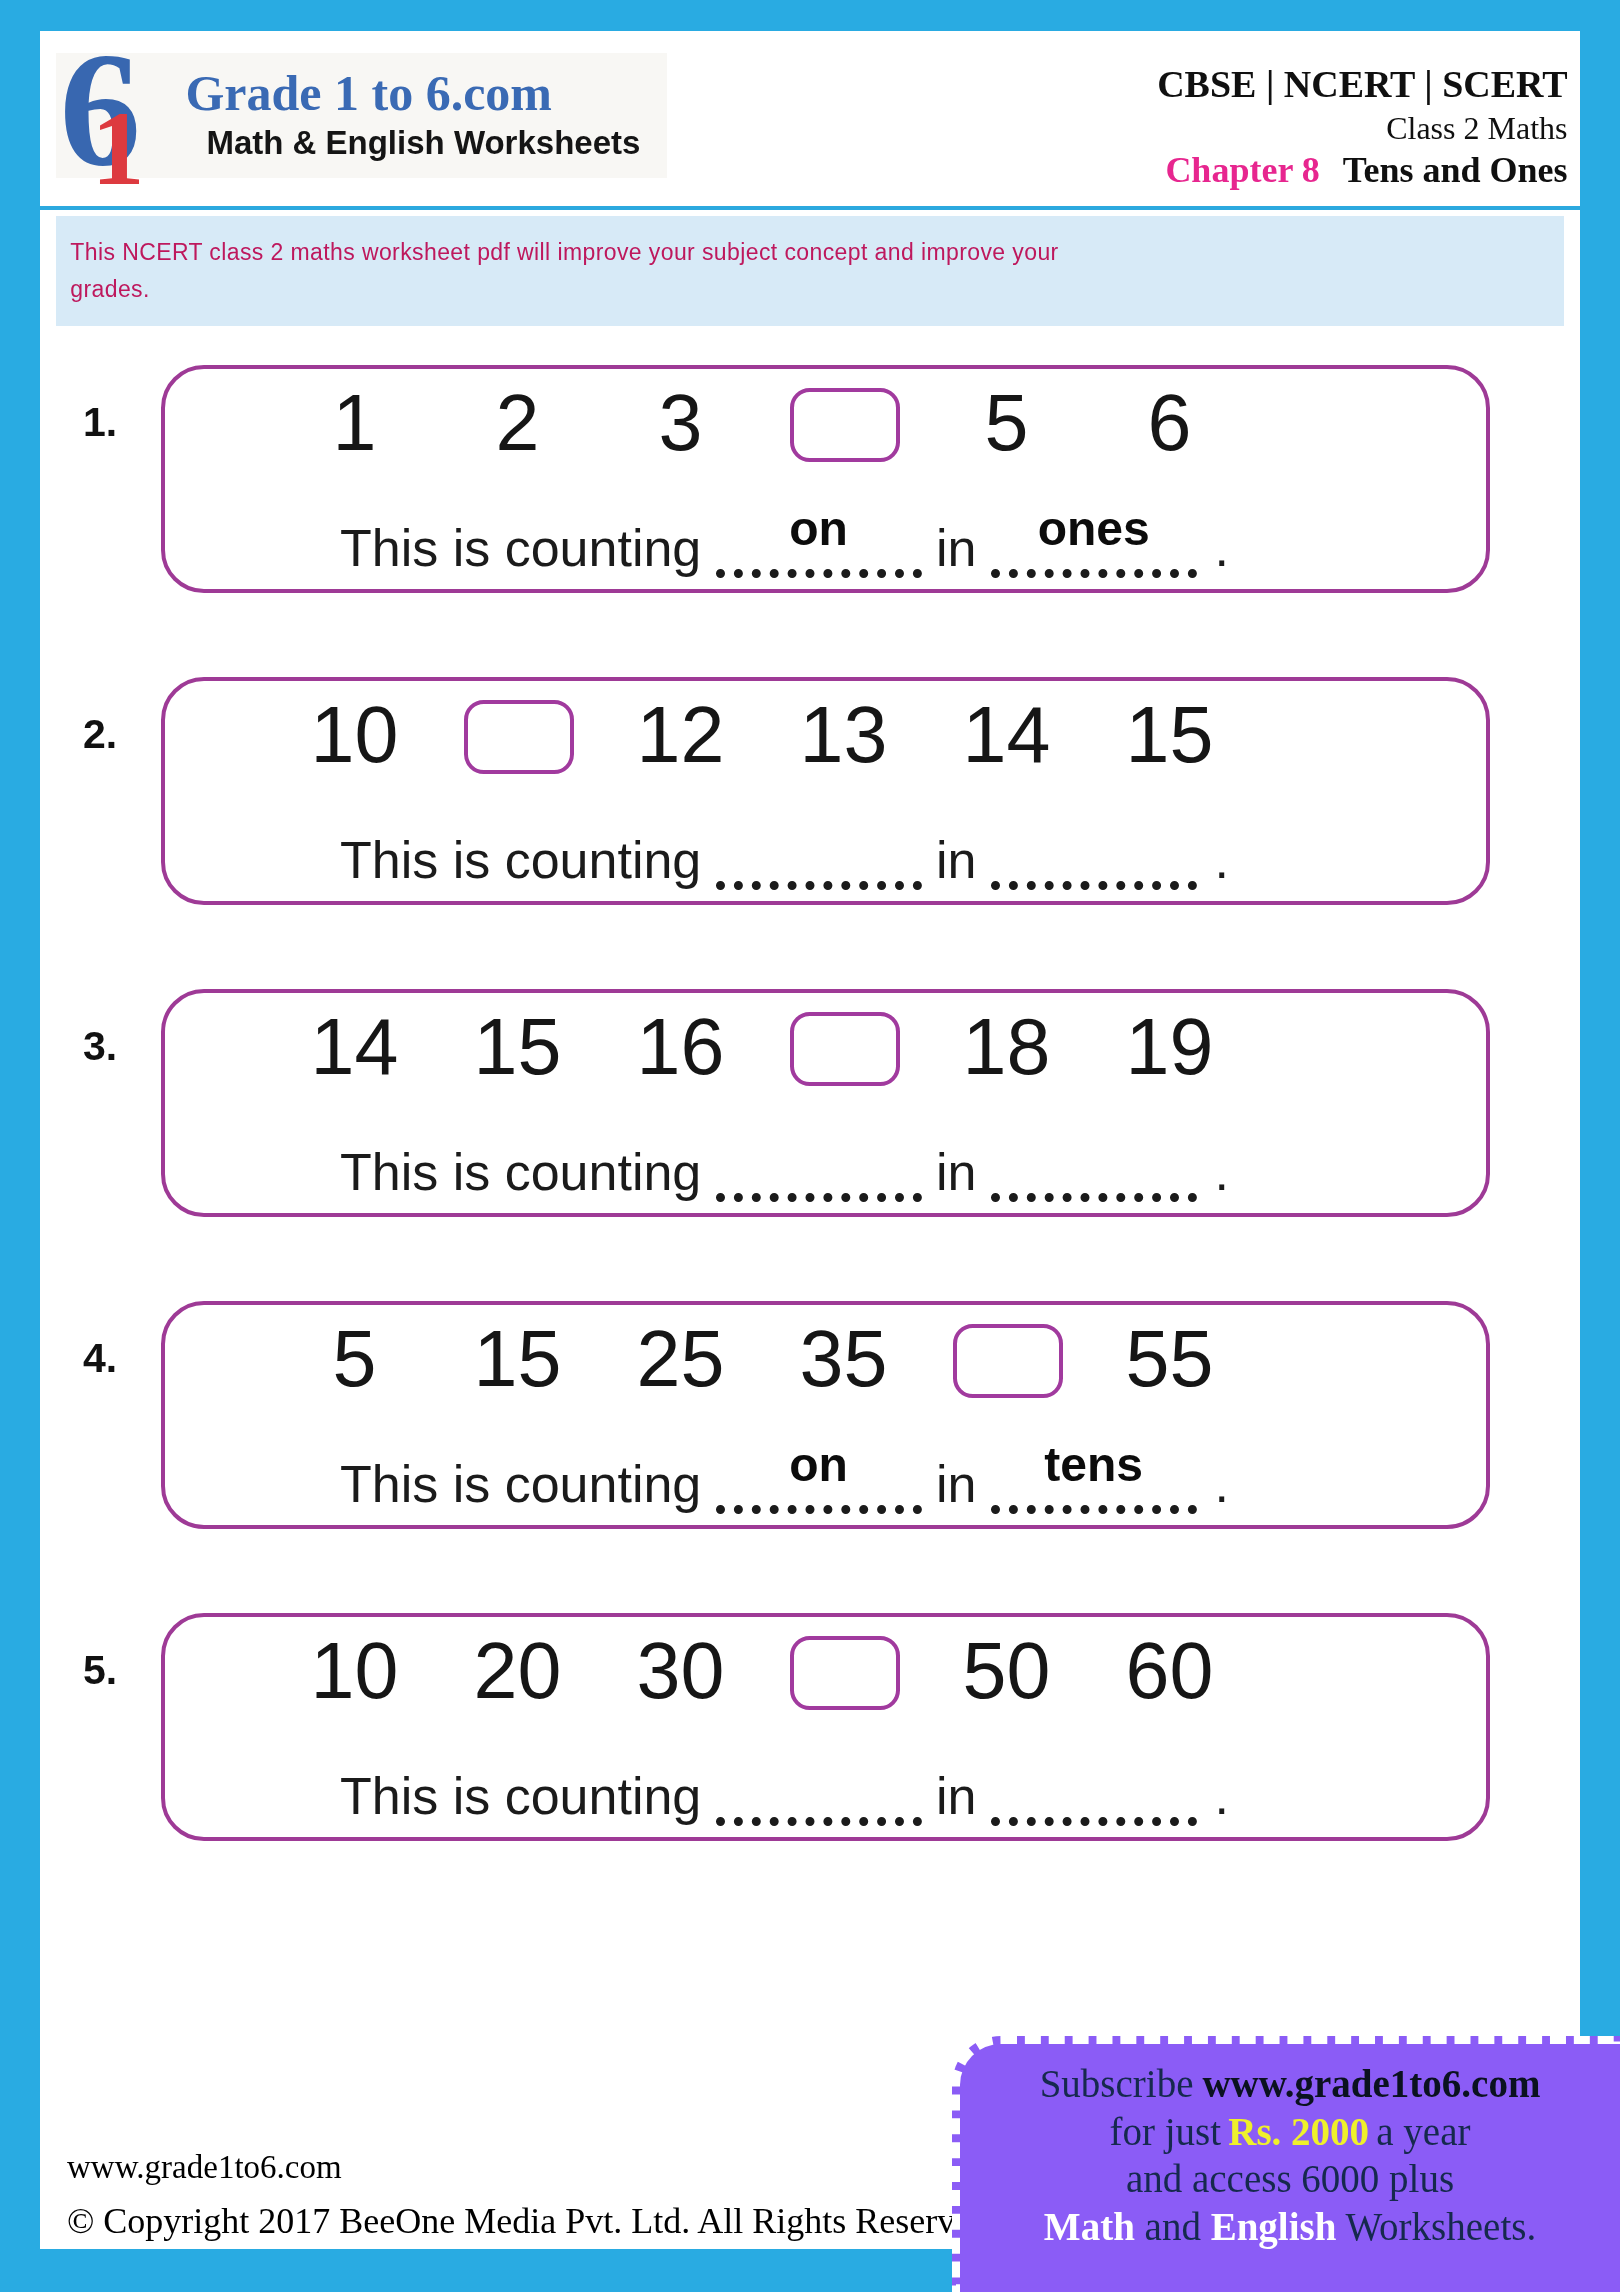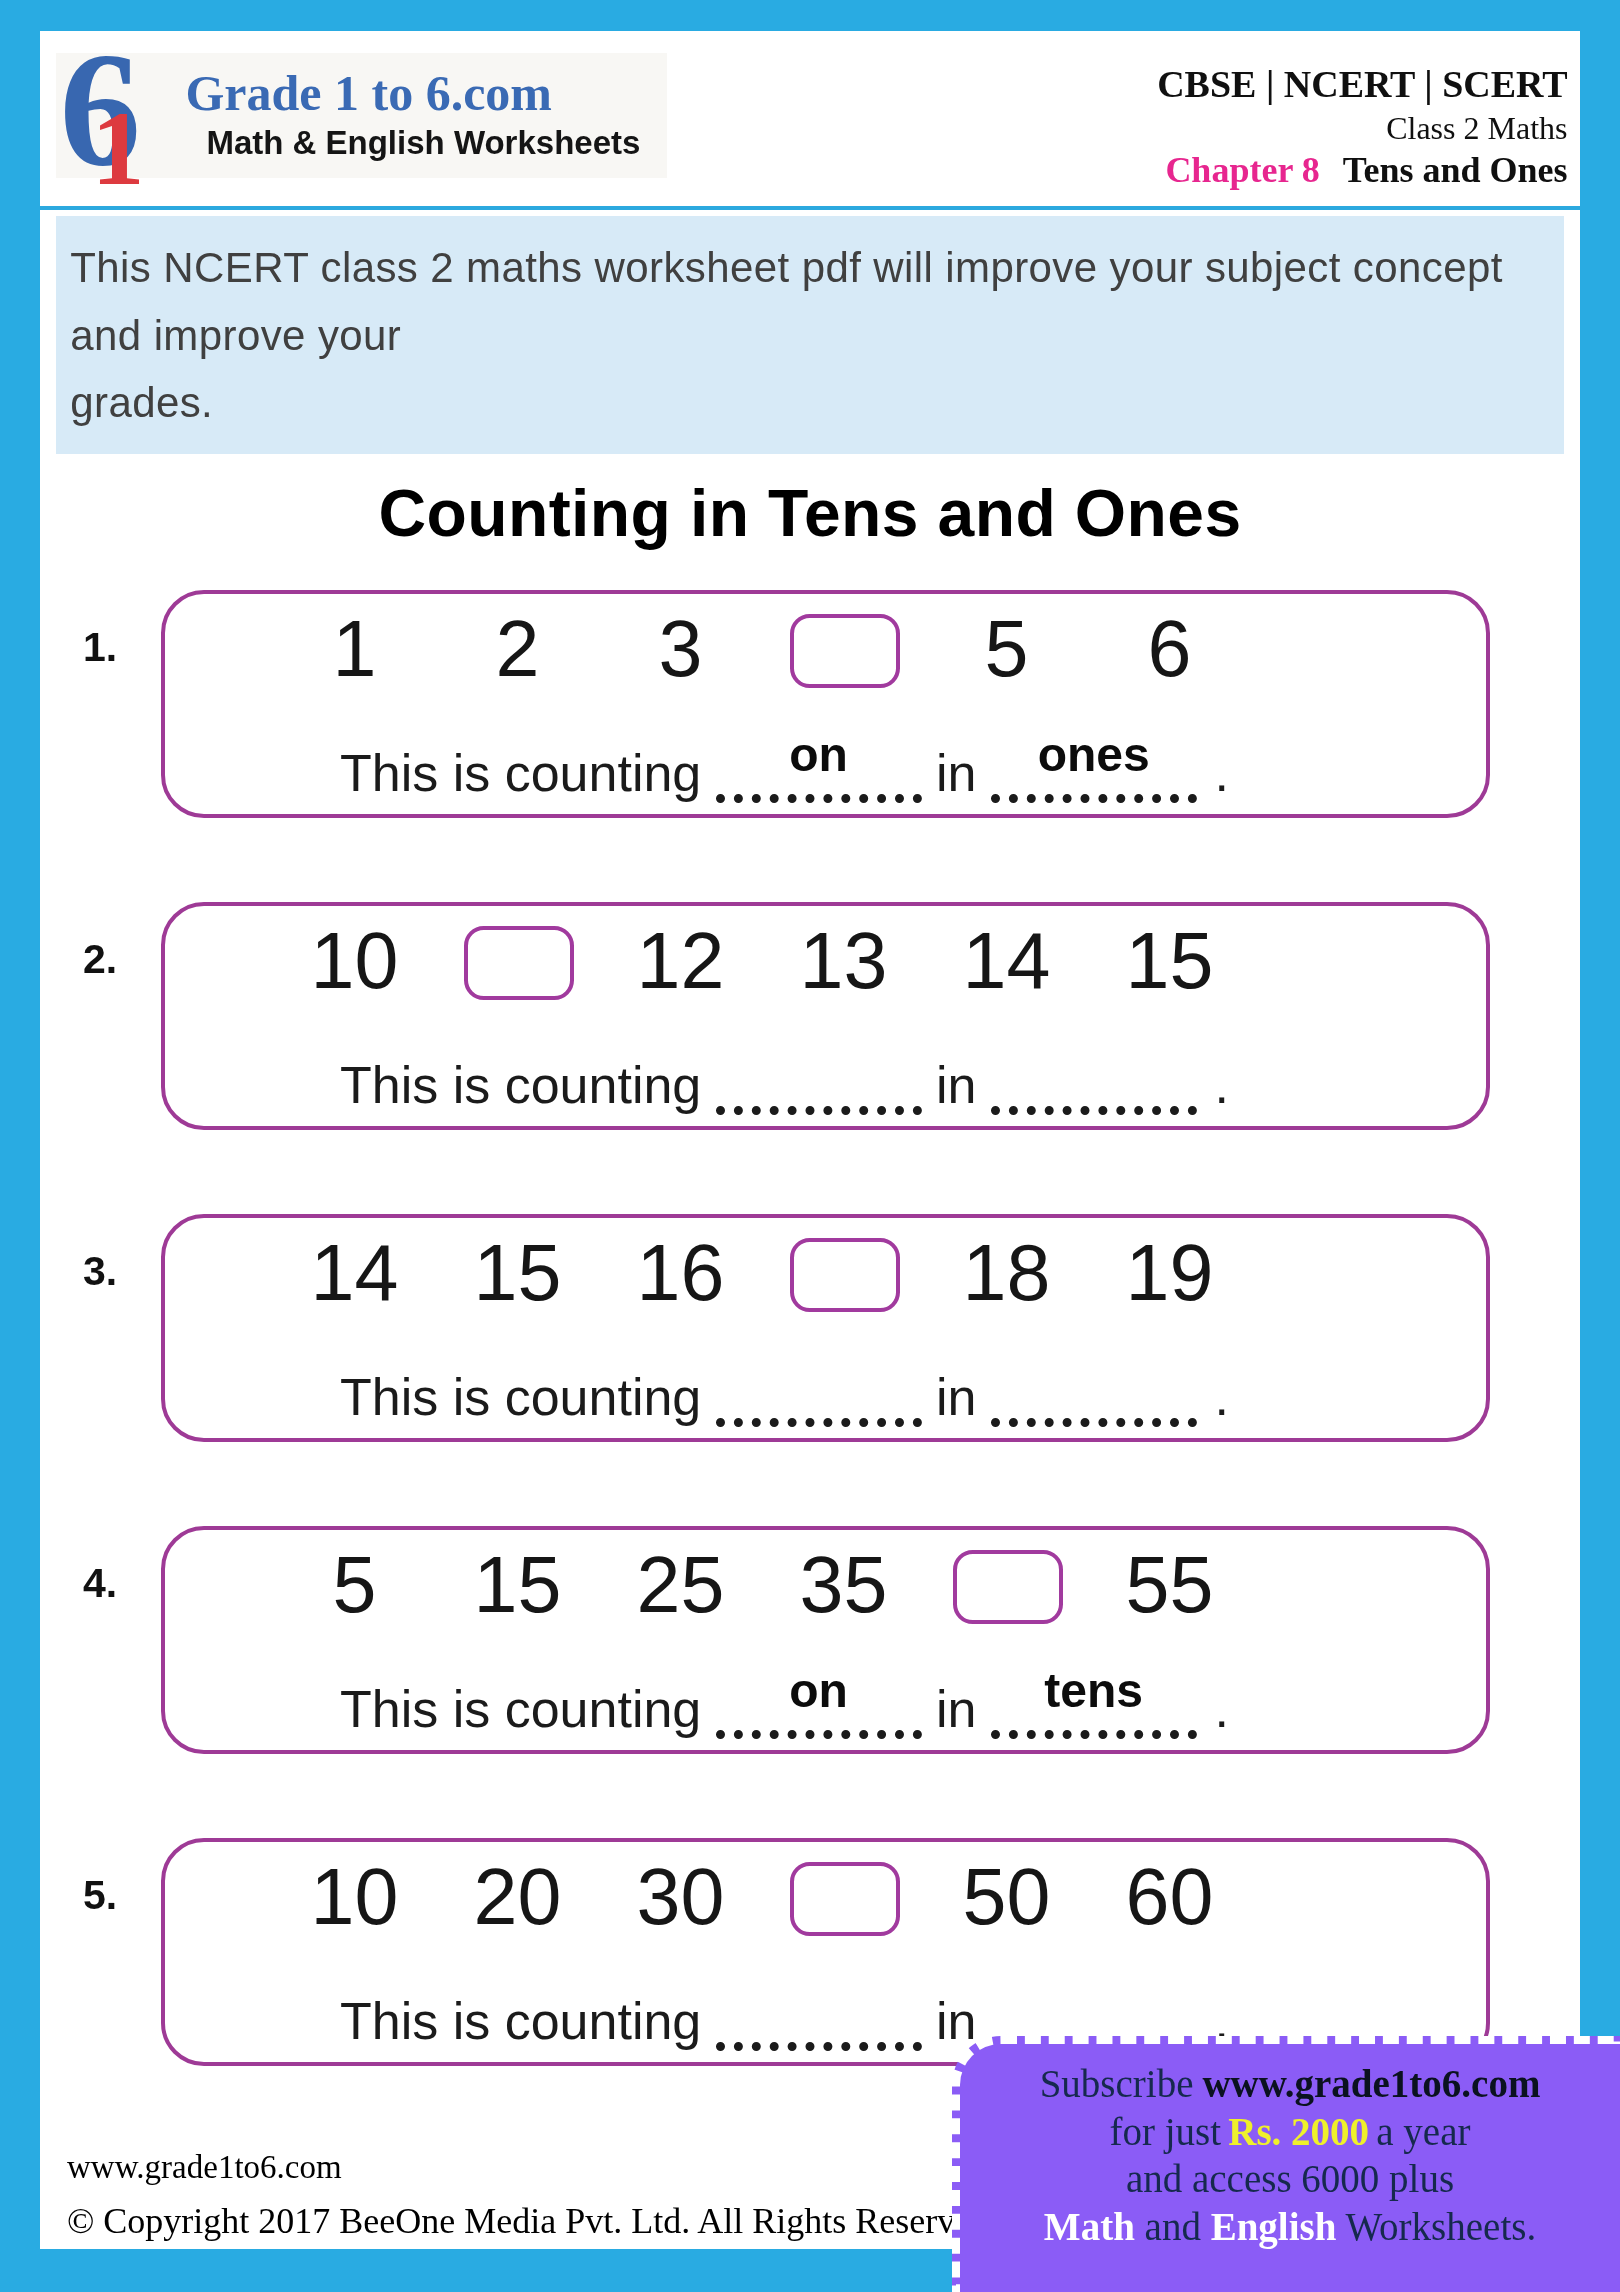--- a/index.html
+++ b/index.html
@@ -52,21 +52,21 @@
   .boards{font-weight:700;font-size:38px;}
   .class-line{font-size:32px;}
   .chapter-line{font-size:36px;font-weight:700;}
   .chapter-label{color:#E7268F;margin-right:23px;}
   .sep{height:4.5px;background:#2CA9DF;margin-top:12.5px;}
   
   .banner{
     margin:6.3px 16px 0 16px;
     background:#D7EAF7;
     padding:18px 27px 18px 14.3px;
-    font-size:42px;color:#404040;line-height:1.6;
+    font-size:23px;color:#be185d;line-height:1.6;
     letter-spacing:0.4px;
   }
   
   .title{
     text-align:center;font-size:66px;font-weight:700;color:#000;
     margin:21.5px 0 0 0;letter-spacing:0.4px;
   }
   
   .questions{margin-top:39px;}
   .question{position:relative;height:229px;margin-bottom:83px;}
@@ -158,21 +158,20 @@
       </div>
     </div>
 
     <div class="sep"></div>
 
     <div class="banner">
       <span>This NCERT class 2 maths worksheet pdf will improve your subject concept and improve your</span><br>
       <span>grades.</span>
     </div>
 
-    <h1 class="title">Counting in Tens and Ones</h1>
 
     <div class="questions" id="questions">
   <div class="question">
     <div class="q-num">1.</div>
     <div class="q-box">
       <div class="num-row">
               <div class="slot"><span class="num">1</span></div>
               <div class="slot"><span class="num">2</span></div>
               <div class="slot"><span class="num">3</span></div>
               <div class="slot"><span class="missing-box"></span></div>

